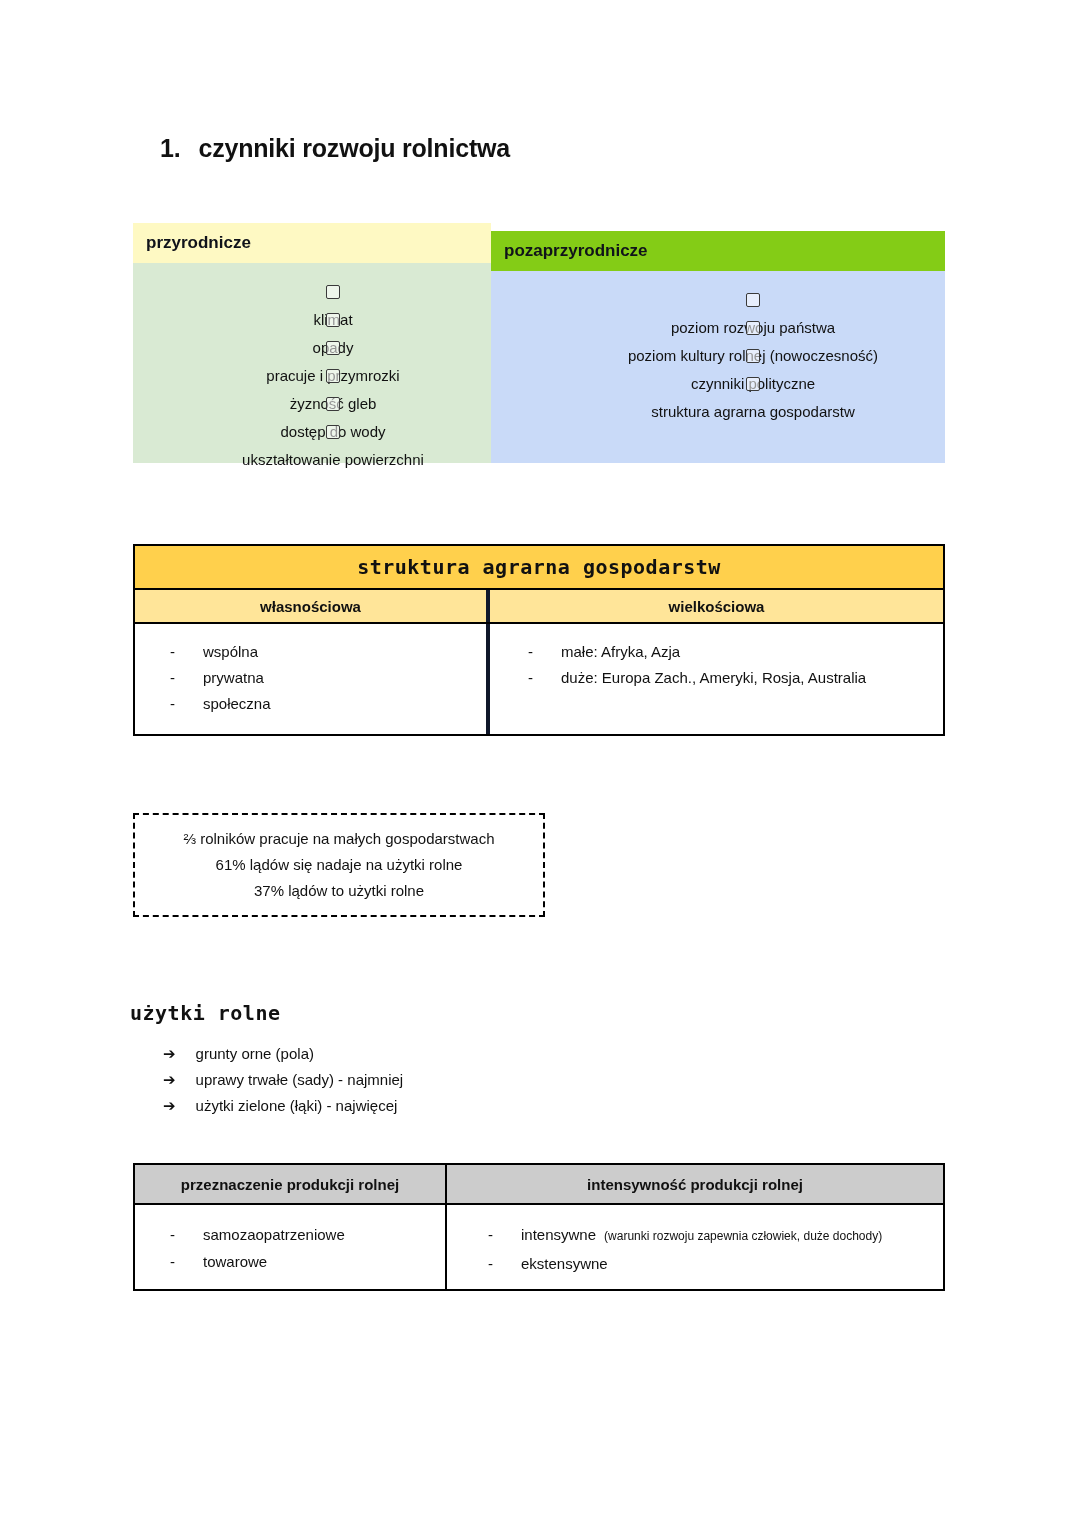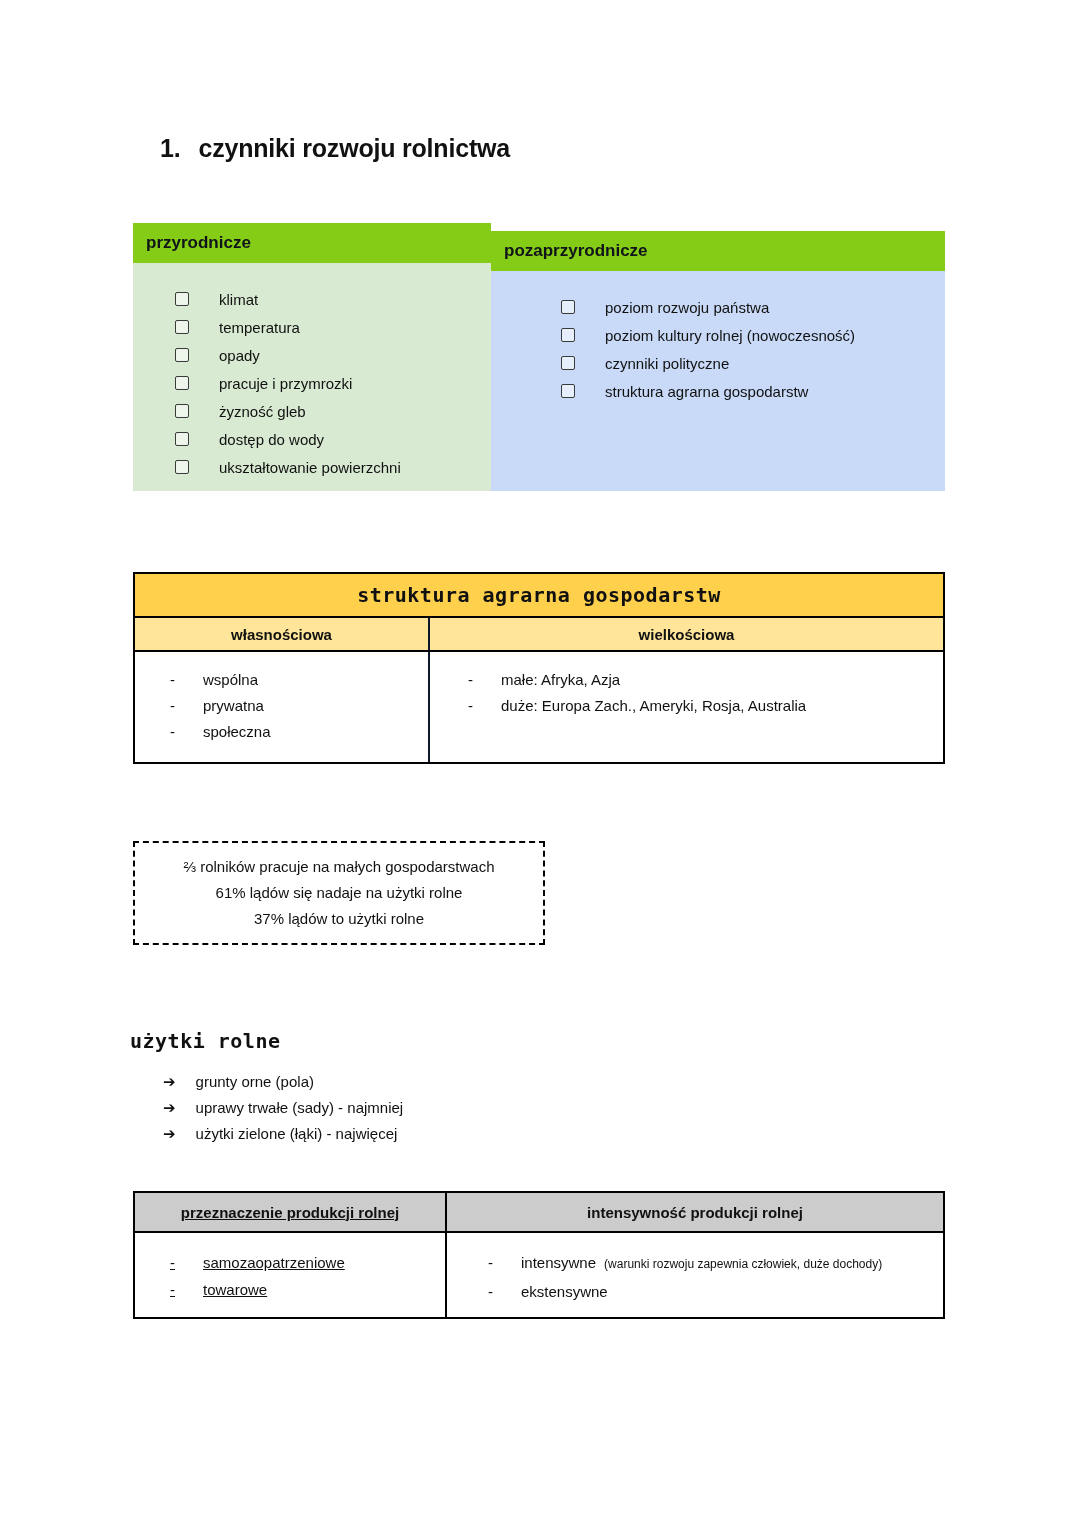--- a/index.html
+++ b/index.html
@@ -24,42 +24,42 @@
 
   
   .factors { display: flex; width: 812px; margin: 60px 0 0 133px; }
   .fcol { display: flex; flex-direction: column; }
   .fcol-natural { width: 358px; }
   .fcol-nonnatural { width: 454px; }
   .fhdr {
     height: 40px; display: flex; align-items: center;
     padding-left: 13px; font-weight: bold; font-size: 17px; color: #10131a;
   }
-  .fhdr-green { background: #84cc16; }
+  .fhdr-green { background: #fef9c3; }
   .fhdr-blue { background: #84cc16; margin-top: 8px; }
   .fbody { flex: 1; padding-top: 22px; padding-bottom: 10px; }
   .fbody-green { background: #d9ead3; padding-left: 42px; }
   .fbody-blue { background: #c9daf8; padding-left: 70px; }
-  .chk-row { display: flex; align-items: center; gap: 30px; height: 28px; font-size: 15px; }
+  .chk-row { display: flex; align-items: center; gap: 12px; height: 28px; font-size: 15px; flex-direction: column; }
   .checkbox {
     width: 14px; height: 14px; flex: 0 0 auto;
     border: 1.6px solid #3a3a3a; border-radius: 2px;
     background: rgba(255,255,255,0.55);
   }
 
   
   .agrarian { width: 812px; margin: 81px 0 0 133px; border: 2px solid #000; background: #fff; }
   .ag-title {
     height: 44px; display: flex; align-items: center; justify-content: center;
     background: #ffd04c; border-bottom: 2px solid #000;
     font-family: "DejaVu Sans Mono", monospace; font-weight: bold;
     font-size: 20px; letter-spacing: 0.5px;
   }
   .ag-sub { display: flex; background: #ffe599; border-bottom: 2px solid #000; height: 34px; }
-  .cell-l { width: 295px; border-right: 2px solid #0f172a; }
+  .cell-l { width: 355px; border-right: 4px solid #0f172a; }
   .cell-r { flex: 1; }
   .ag-sub .hcell { display: flex; align-items: center; justify-content: center; font-weight: bold; font-size: 15px; }
   .ag-body { display: flex; }
   .ag-body .bcell { padding-top: 15px; padding-bottom: 17px; }
   .ag-body .cell-l { padding-left: 35px; }
   .ag-body .cell-r { padding-left: 38px; }
   .dash-row { display: flex; gap: 28px; line-height: 26px; font-size: 15px; }
   .dash { flex: 0 0 auto; }
 
   
@@ -77,21 +77,21 @@
     font-size: 20px; letter-spacing: 0.5px;
   }
   .lu-list { margin: 16px 0 0 33px; }
   .arrow-row { display: flex; gap: 20px; line-height: 26px; font-size: 15px; align-items: baseline; }
   .arrow { font-size: 15px; flex: 0 0 auto; }
 
   
   .production { width: 812px; margin: 44px 0 0 133px; border: 2px solid #000; background: #fff; }
   .pr-hdr { display: flex; background: #cccccc; border-bottom: 2px solid #000; height: 40px; }
   .pr-hdr .hcell { display: flex; align-items: center; justify-content: center; font-weight: bold; font-size: 15px; }
-  .pcell-l { width: 312px; border-right: 2px solid #000; text-decoration: underline; }
+  .pcell-l { width: 312px; border-right: 2px solid #000; }
   .pcell-r { flex: 1; border-radius: 14px; }
   .pr-body { display: flex; }
   .pr-body .bcell { padding-top: 16px; padding-bottom: 12px; }
   .pr-body .pcell-l { padding-left: 35px; }
   .pr-body .pcell-r { padding-left: 41px; }
   .pr-body .dash-row { line-height: 27px; }
   .note { font-size: 12px; margin-left: 8px; }
 </style>
 </head>
 <body>
@@ -103,24 +103,20 @@
     <span>czynniki rozwoju rolnictwa</span>
   </h1>
 
   <div class="factors">
     <div class="fcol fcol-natural">
       <div class="fhdr fhdr-green">przyrodnicze</div>
       <div class="fbody fbody-green">
         <div class="chk-row">
             <span class="checkbox"></span>
             <span>klimat</span>
-          </div>
-        <div class="chk-row">
-            <span class="checkbox"></span>
-            <span>temperatura</span>
           </div>
         <div class="chk-row">
             <span class="checkbox"></span>
             <span>opady</span>
           </div>
         <div class="chk-row">
             <span class="checkbox"></span>
             <span>pracuje i przymrozki</span>
           </div>
         <div class="chk-row">

